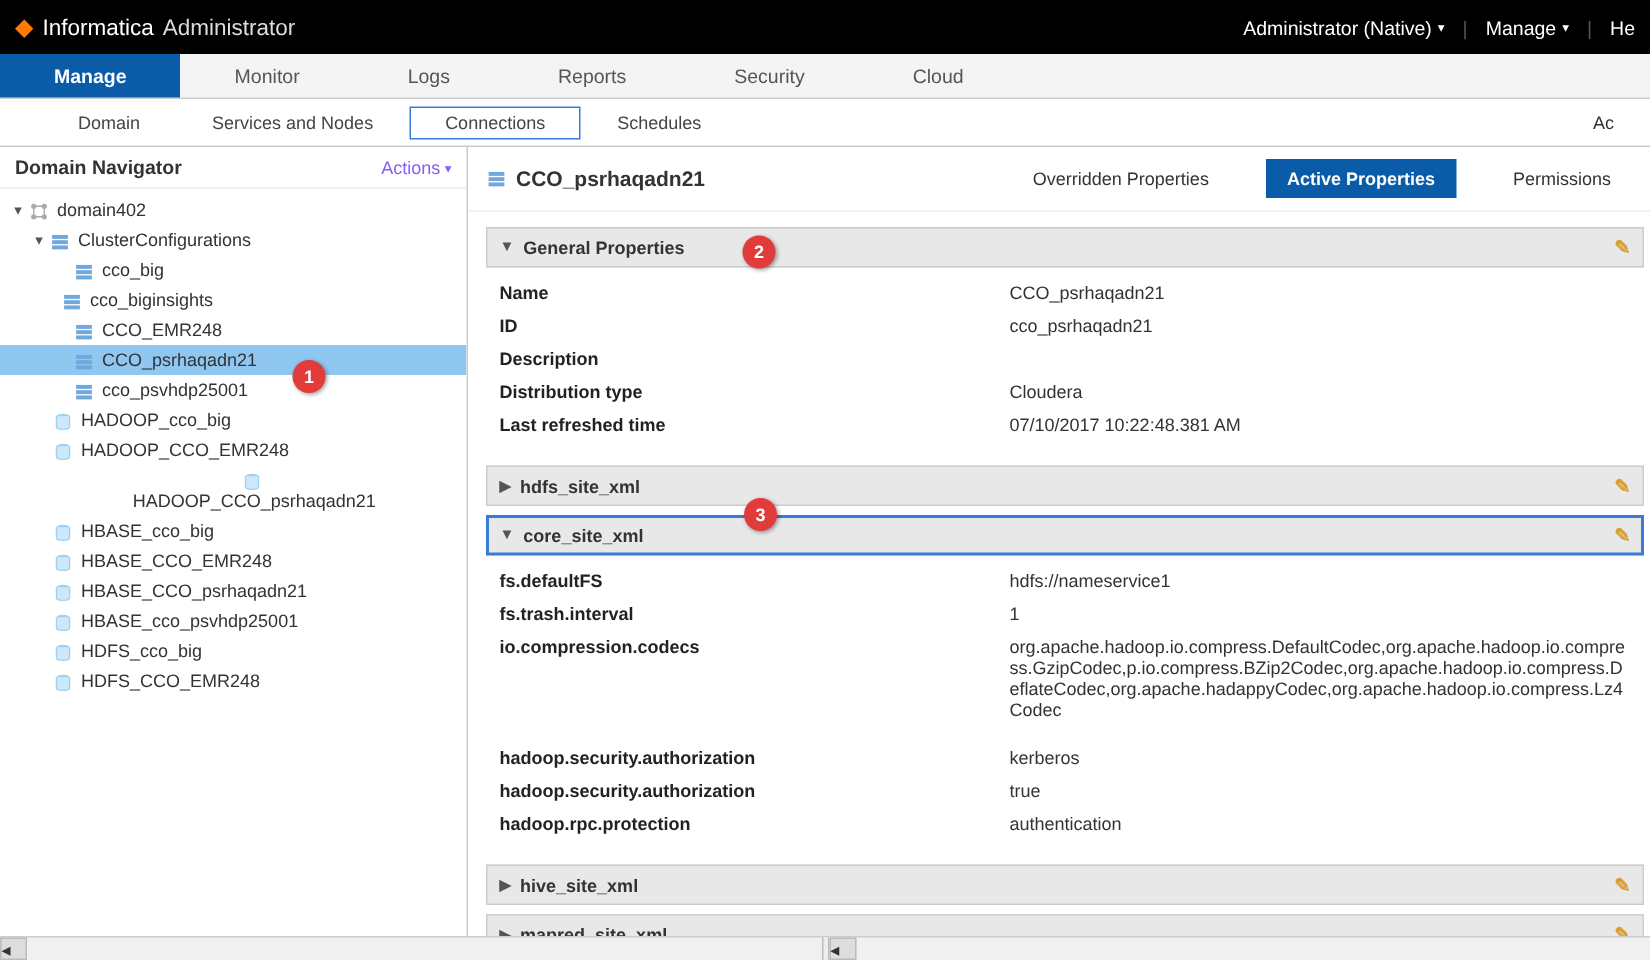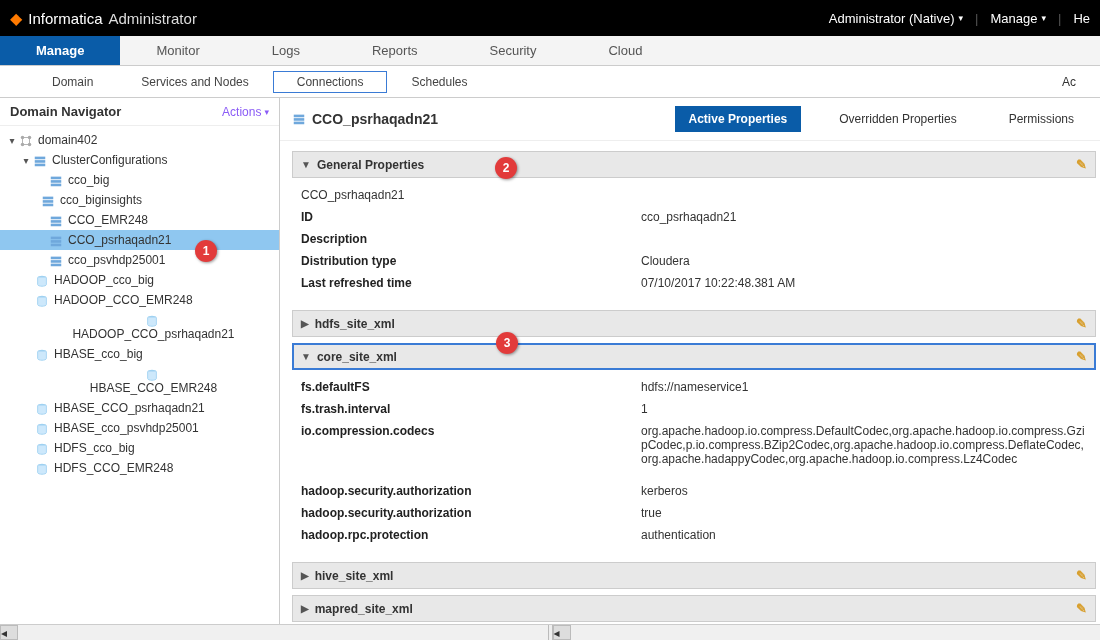--- a/index.html
+++ b/index.html
@@ -18,21 +18,21 @@
     .main-tab { padding: 0 36px; display: flex; align-items: center; font-size: 13px; cursor: pointer; color: #555; }
     .main-tab.active { background: #0a5ca8; color: #fff; font-weight: bold; }
 
     .sub-tabs { background: #fff; border-bottom: 1px solid #ccc; height: 32px; display: flex; align-items: center; padding-left: 28px; position: relative; }
     .sub-tab { padding: 4px 24px; font-size: 12px; cursor: pointer; color: #444; }
     .sub-tab.selected { border: 1px solid #3a7bd5; padding: 3px 23px; }
     .sub-tabs .far-right { position: absolute; right: 24px; font-size: 12px; cursor: pointer; }
 
     .workspace { display: flex; height: calc(640px - 36px - 30px - 32px - 16px); }
     
-    .left-panel { width: 280px; border-right: 1px solid #ccc; display: flex; flex-direction: column; background: #fff; }
+    .left-panel { width: 312px; border-right: 1px solid #ccc; display: flex; flex-direction: column; background: #fff; }
     .panel-header { display: flex; align-items: center; padding: 6px 10px; font-weight: bold; font-size: 13px; border-bottom: 1px solid #eee; }
     .panel-header .actions { margin-left: auto; font-weight: normal; font-size: 12px; cursor: pointer; display: flex; align-items: center; gap: 3px; color: #8b5cf6; }
     .tree { padding: 4px 0; overflow: auto; flex: 1; }
     .tree-row { display: flex; align-items: center; padding: 3px 6px; cursor: pointer; white-space: nowrap; }
     .tree-row.selected { background: #8fc7f0; }
     .tw { display: inline-block; width: 12px; text-align: center; font-size: 10px; color: #555; }
     .ic { display: inline-block; width: 16px; height: 14px; text-align: center; margin-right: 4px; }
     .ic-domain { color: #888; }
     .ic-cc { color: #5c8fd6; }
     .ic-cco { color: #5c8fd6; }
@@ -203,21 +203,21 @@
               </svg></span>
             <span>HADOOP_CCO_psrhaqadn21</span>
           </div>
           <div class="tree-row" style="padding-left: 34px;">
             <span class="ic ic-svc"><svg class="si" viewBox="0 0 16 16">
                 <ellipse cx="8" cy="4" rx="5" ry="2" fill="#9fd1f1"></ellipse>
                 <path d="M3 4v8c0 1.1 2.2 2 5 2s5-.9 5-2V4" fill="#cde8fb" stroke="#9fd1f1"></path>
               </svg></span>
             <span>HBASE_cco_big</span>
           </div>
-          <div class="tree-row" style="padding-left: 34px; flex-direction: column;">
+          <div class="tree-row" style="padding-left: 34px;">
             <span class="ic ic-svc"><svg class="si" viewBox="0 0 16 16">
                 <ellipse cx="8" cy="4" rx="5" ry="2" fill="#9fd1f1"></ellipse>
                 <path d="M3 4v8c0 1.1 2.2 2 5 2s5-.9 5-2V4" fill="#cde8fb" stroke="#9fd1f1"></path>
               </svg></span>
             <span>HBASE_CCO_EMR248</span>
           </div>
           <div class="tree-row" style="padding-left: 34px;">
             <span class="ic ic-svc"><svg class="si" viewBox="0 0 16 16">
                 <ellipse cx="8" cy="4" rx="5" ry="2" fill="#9fd1f1"></ellipse>
                 <path d="M3 4v8c0 1.1 2.2 2 5 2s5-.9 5-2V4" fill="#cde8fb" stroke="#9fd1f1"></path>
@@ -251,35 +251,36 @@
 
   <div class="right-panel">
     <div class="detail-header">
       <span class="detail-icon"><svg class="si" viewBox="0 0 16 16">
             <rect x="2" y="3" width="12" height="3" fill="#6fa8dc"></rect>
             <rect x="2" y="7" width="12" height="3" fill="#6fa8dc"></rect>
             <rect x="2" y="11" width="12" height="3" fill="#6fa8dc"></rect>
           </svg></span>
       <span class="detail-title">CCO_psrhaqadn21</span>
       <div class="detail-tabs">
+        <span class="detail-tab">Overridden Properties</span>
         <span class="detail-tab active">Active Properties</span>
-        <span class="detail-tab">Overridden Properties</span>
         <span class="detail-tab">Permissions</span>
       </div>
     </div>
 
     <div class="detail-body">
       <div class="section">
         <div class="section-header">
           <span class="caret">▼</span>
           <span>General Properties</span>
           <span class="pencil">✎</span>
         </div>
         <div class="section-body" id="gen-rows">
             <div class="kv">
+              <span class="k">Name</span>
               <span class="v">CCO_psrhaqadn21</span>
             </div>
             <div class="kv">
               <span class="k">ID</span>
               <span class="v">cco_psrhaqadn21</span>
             </div>
             <div class="kv">
               <span class="k">Description</span>
               <span class="v"></span>
             </div>

